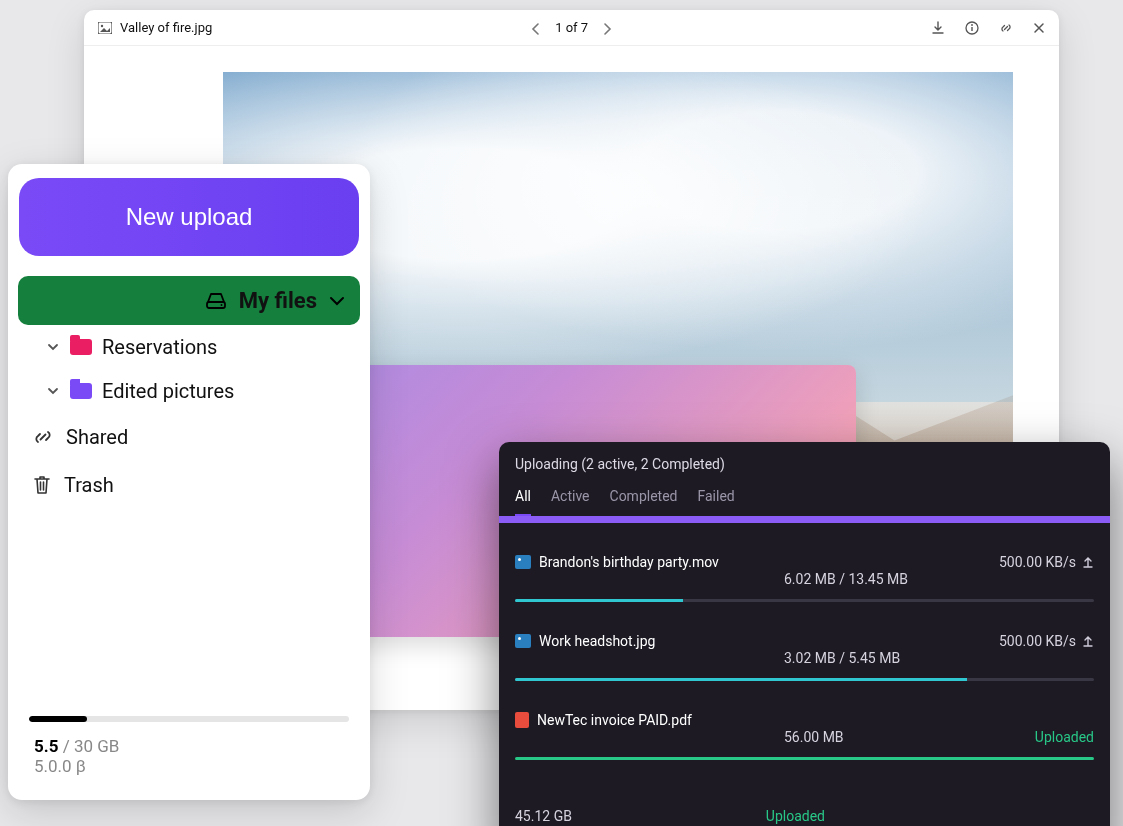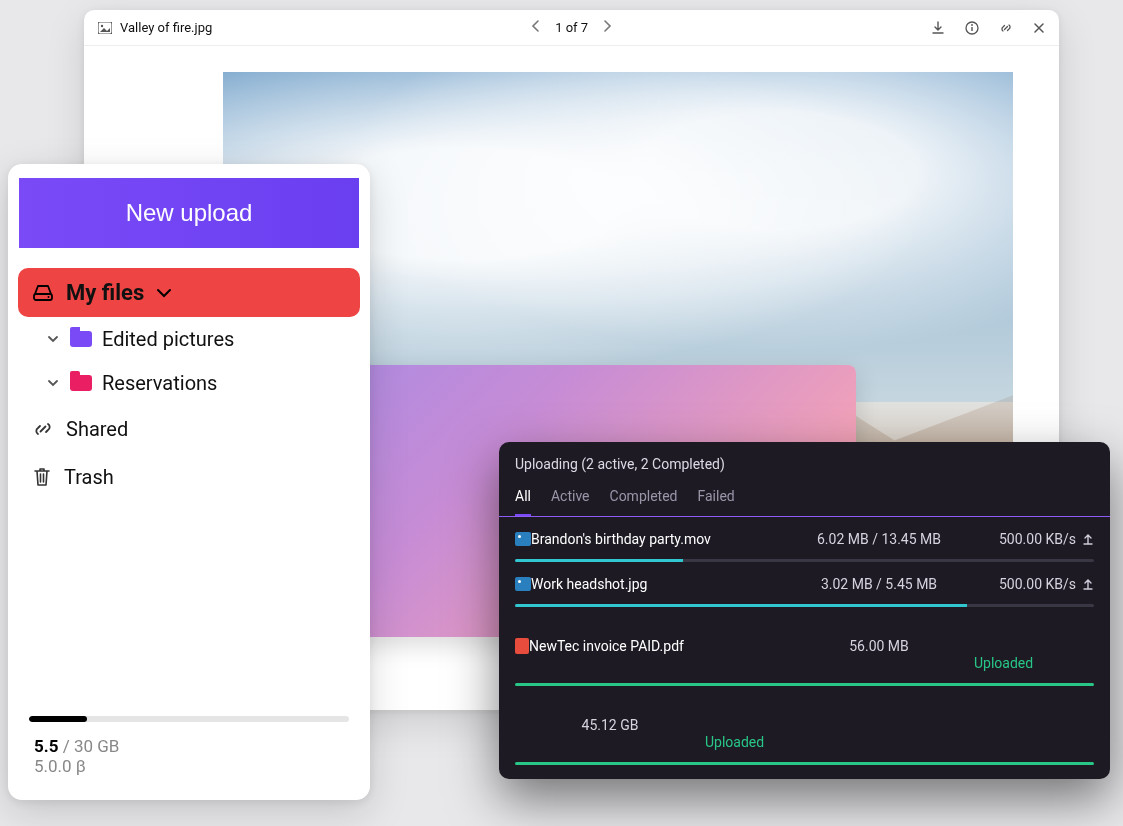--- a/index.html
+++ b/index.html
@@ -26,21 +26,21 @@
   .viewer-header {
     height: 36px;
     display: flex;
     align-items: center;
     padding: 11px 14px;
     font-size: 13px;
     color: #111;
     border-bottom: 1px solid #eee;
   }
   .viewer-title { display: flex; align-items: center; gap: 8px; }
-  .viewer-pager { margin: 0 auto; display: flex; align-items: flex-start; gap: 14px; color: #111;}
+  .viewer-pager { margin: 0 auto; display: flex; align-items: flex-end; gap: 14px; color: #111;}
   .viewer-pager .chev { color:#777; cursor:pointer; font-size: 14px;}
   .viewer-actions { display: flex; align-items: center; gap: 20px; color:#555;}
   .viewer-actions span { cursor: pointer; }
   .viewer-image {
     position: absolute;
     left: 139px;
     top: 62px;
     width: 790px;
     height: 550px;
     overflow: hidden;
@@ -75,41 +75,41 @@
     padding: 14px 10px;
     display: flex;
     flex-direction: column;
   }
   .btn-upload {
     background: linear-gradient(to right, #7a4af7, #6a3ff0);
     color:#fff;
     font-size: 24px;
     font-weight: 500;
     border: none;
-    border-radius: 0;
-    height: 70px;
+    border-radius: 20px;
+    height: 78px;
     width: 340px;
     margin: 0 auto 20px auto;
     cursor: pointer;
   }
   .nav-item {
     display: flex;
     align-items: center;
     gap: 12px;
     padding: 12px 14px;
     font-size: 20px;
     color: #111;
     border-radius: 10px;
     cursor: pointer;
   }
   .nav-item.active {
-    background: #ef4444;
+    background: #15803d;
     font-weight: 700;
     font-size: 22px;
-    justify-content: flex-start;
+    justify-content: flex-end;
     gap: 11px;
   }
   .nav-item.active .left { display:flex; align-items:center; gap:12px;}
   .sub-item {
     display:flex;
     align-items:center;
     gap:10px;
     padding: 10px 14px 10px 28px;
     font-size: 20px;
     color:#111;
@@ -171,37 +171,37 @@
     padding: 14px 16px 6px 16px;
     font-size: 14px;
     color:#ddd9e5;
   }
   .upload-tabs {
     display:flex;
     gap:20px;
     padding: 0 16px;
     font-size: 14px;
     color:#9b95a8;
-    border-bottom: 1px solid #8b5cf6;
+    border-bottom: 7px solid #8b5cf6;
   }
   .upload-tabs .tab { padding: 10px 0 10px 0; cursor:pointer; }
   .upload-tabs .tab.active { color:#fff; border-bottom:2px solid #7a4af7; }
   .upload-list { padding: 0 16px 14px 16px; }
   .upload-row {
     padding-top: 14px;
     position:relative;
   }
   .upload-top {
     display:flex;
     align-items:center;
   }
-  .upload-name { display:flex; align-items:center; flex: 1; color:#fff;}
-  .upload-size { width: 190px; text-align:center; color:#d6d2de;}
+  .upload-name { display:flex; align-items:center; gap:8px; flex: 1; color:#fff;}
+  .upload-size { width: 190px; text-align:left; color:#d6d2de;margin-top:34px;}
   .upload-speed { width: auto; min-width:120px; text-align:right; color:#d6d2de; display:flex; align-items:center; justify-content:flex-end; gap:6px;}
-  .upload-status-done { color:#28c787; text-align:left; min-width:120px;margin-top:34px;}
+  .upload-status-done { color:#28c787; text-align:right; min-width:120px;margin-top:34px;}
   .upload-bar {
     margin-top: 12px;
     height: 3px;
     width: 100%;
     background: #3a3744;
     border-radius: 2px;
     overflow:hidden;
   }
   .upload-bar .fill { height:100%; background:#31c7d1; }
   .upload-bar .fill.done { background:#28c787; }
@@ -298,32 +298,32 @@
         </svg>
     </span>
   </div>
 
   <div class="sub-item">
     <span>
       <svg width="14" height="10" viewBox="0 0 14 10">
           <path d="M3 3 L7 7 L11 3" stroke="#555" stroke-width="1.8" fill="none" stroke-linecap="round"></path>
         </svg>
     </span>
-    <span class="folder-purple"></span>
-    <span>Edited pictures</span>
+    <span class="folder-pink"></span>
+    <span>Reservations</span>
   </div>
 
   <div class="sub-item">
     <span>
       <svg width="14" height="10" viewBox="0 0 14 10">
           <path d="M3 3 L7 7 L11 3" stroke="#555" stroke-width="1.8" fill="none" stroke-linecap="round"></path>
         </svg>
     </span>
-    <span class="folder-pink"></span>
-    <span>Reservations</span>
+    <span class="folder-purple"></span>
+    <span>Edited pictures</span>
   </div>
 
   <div class="nav-item">
     <span>
       <svg width="22" height="22" viewBox="0 0 22 22">
           <path d="M8.5 13.5 L13.5 8.5 M6 16 A3.5 3.5 0 0 1 6 10 L8 8 M16 6 A3.5 3.5 0 0 1 16 12 L14 14" stroke="#333" stroke-width="1.8" fill="none" stroke-linecap="round"></path>
         </svg>
     </span>
     <span>Shared</span>
   </div>

